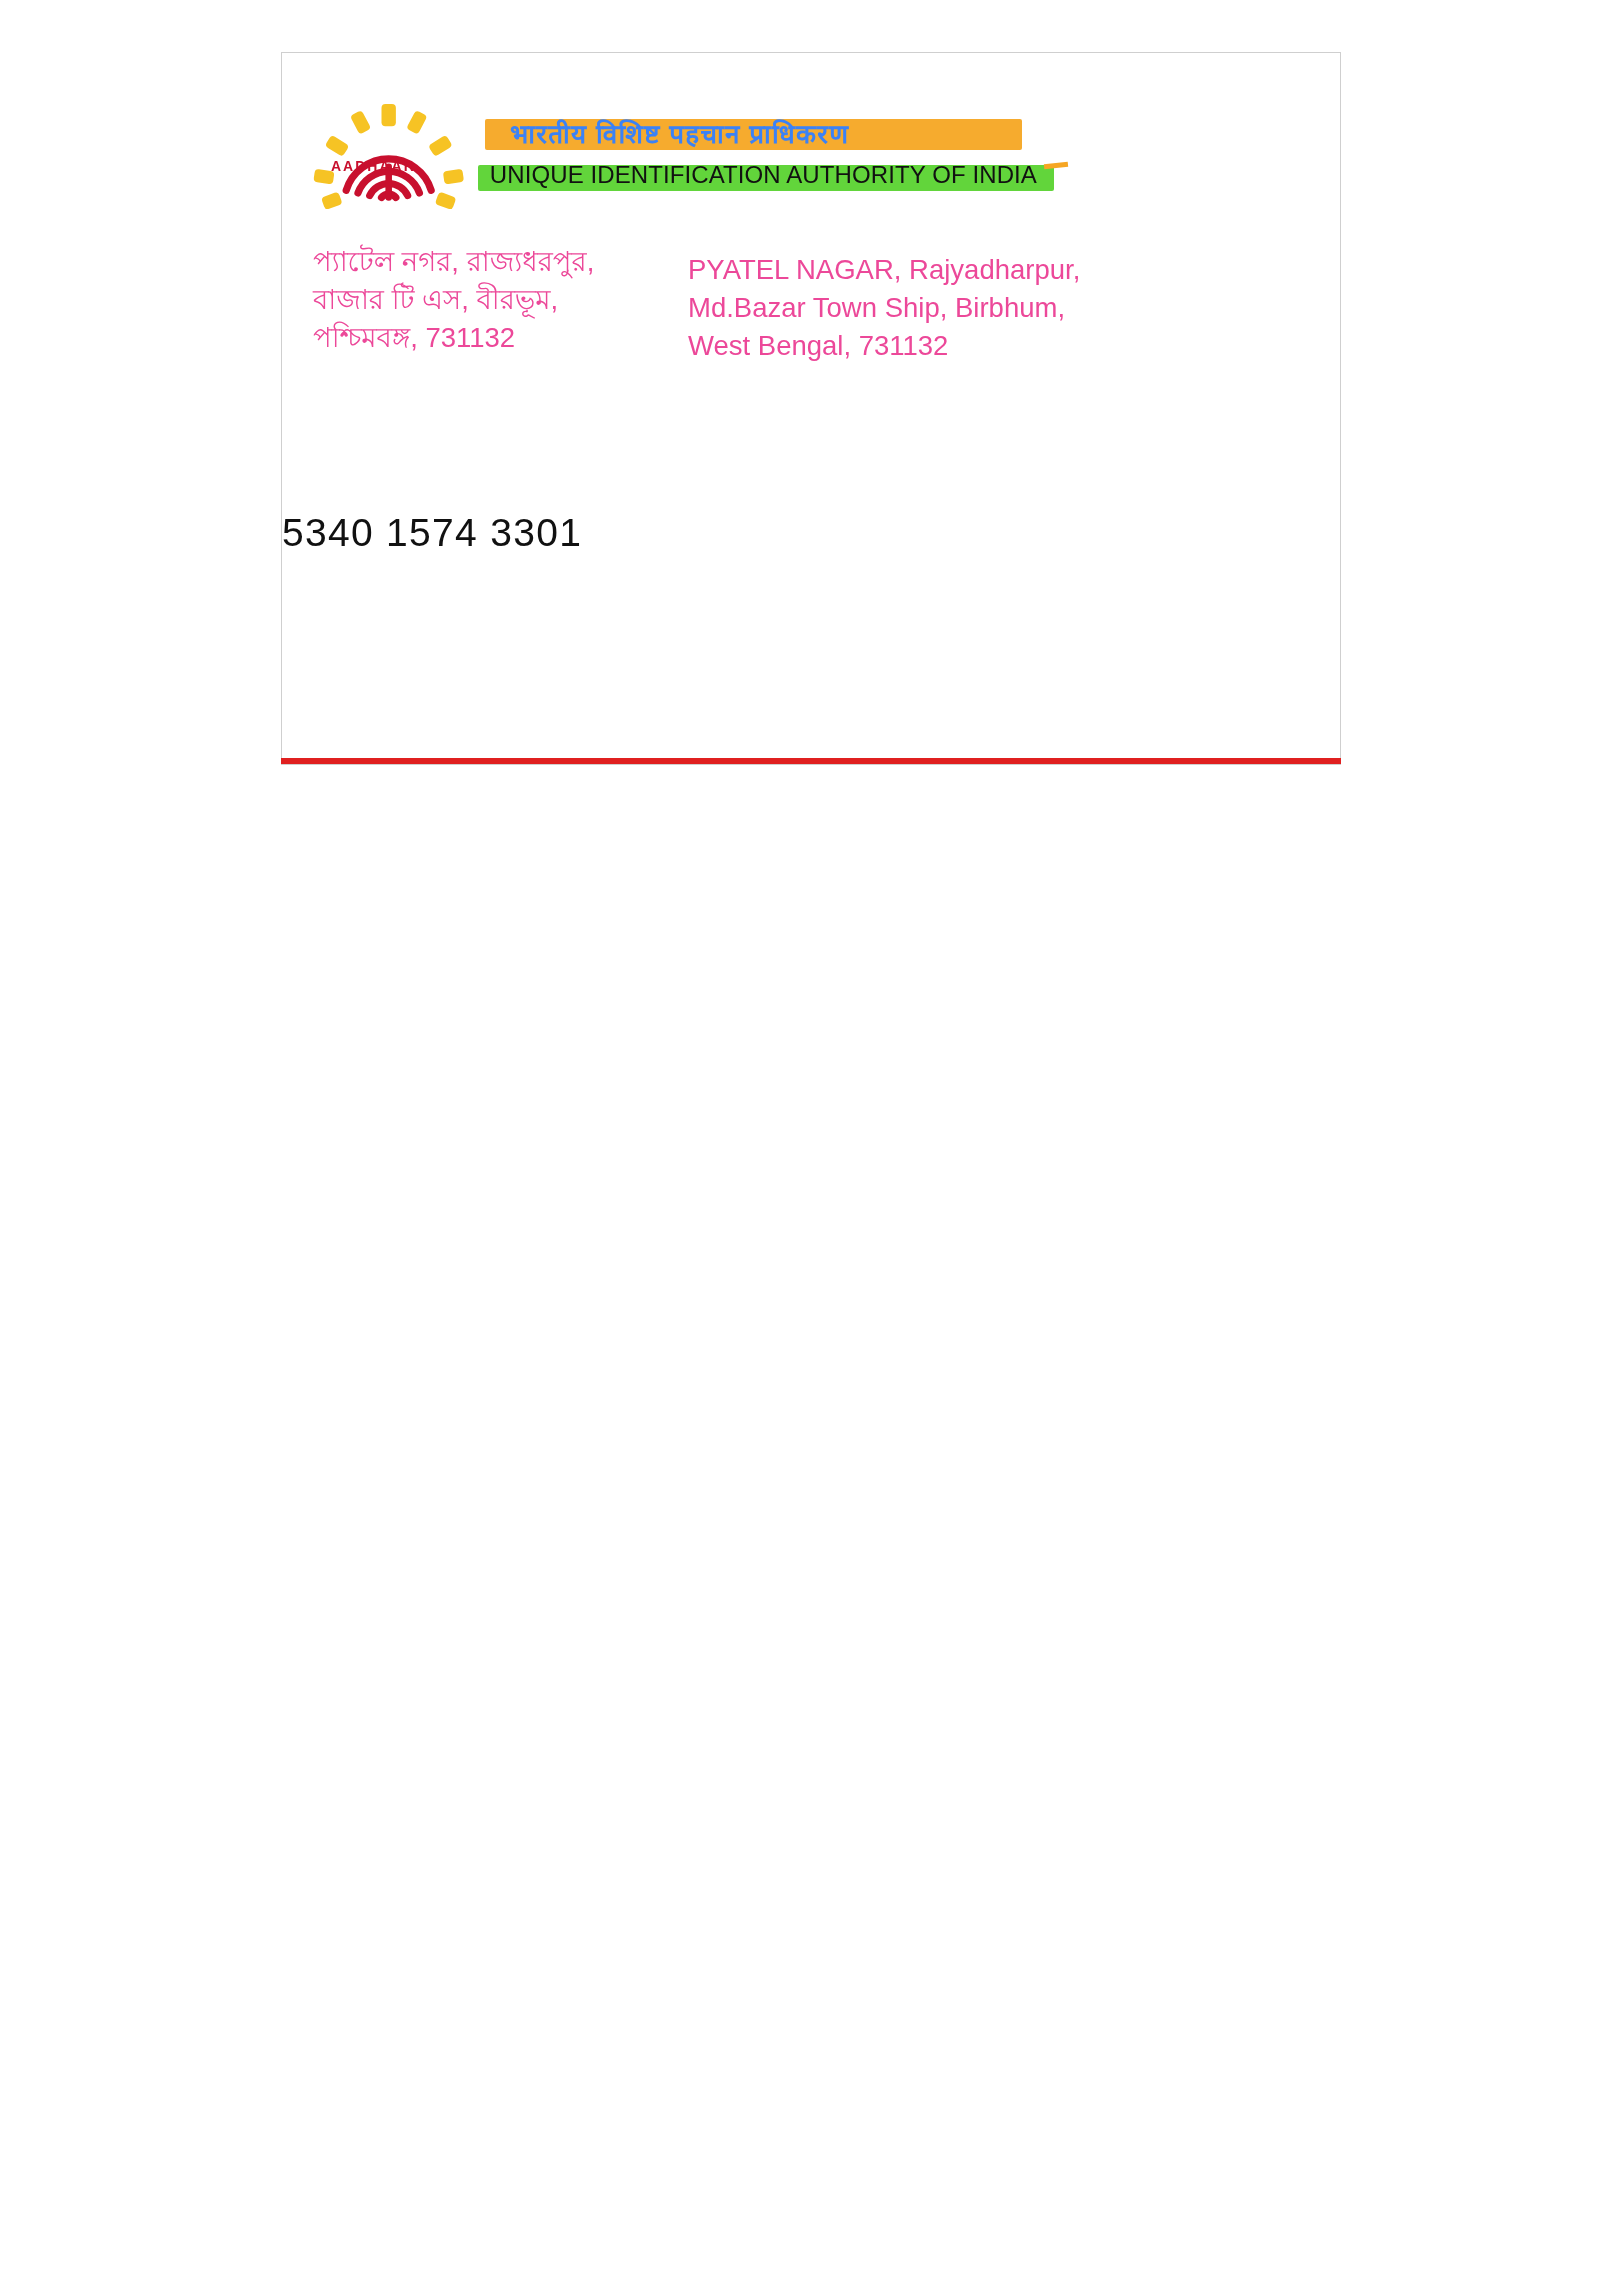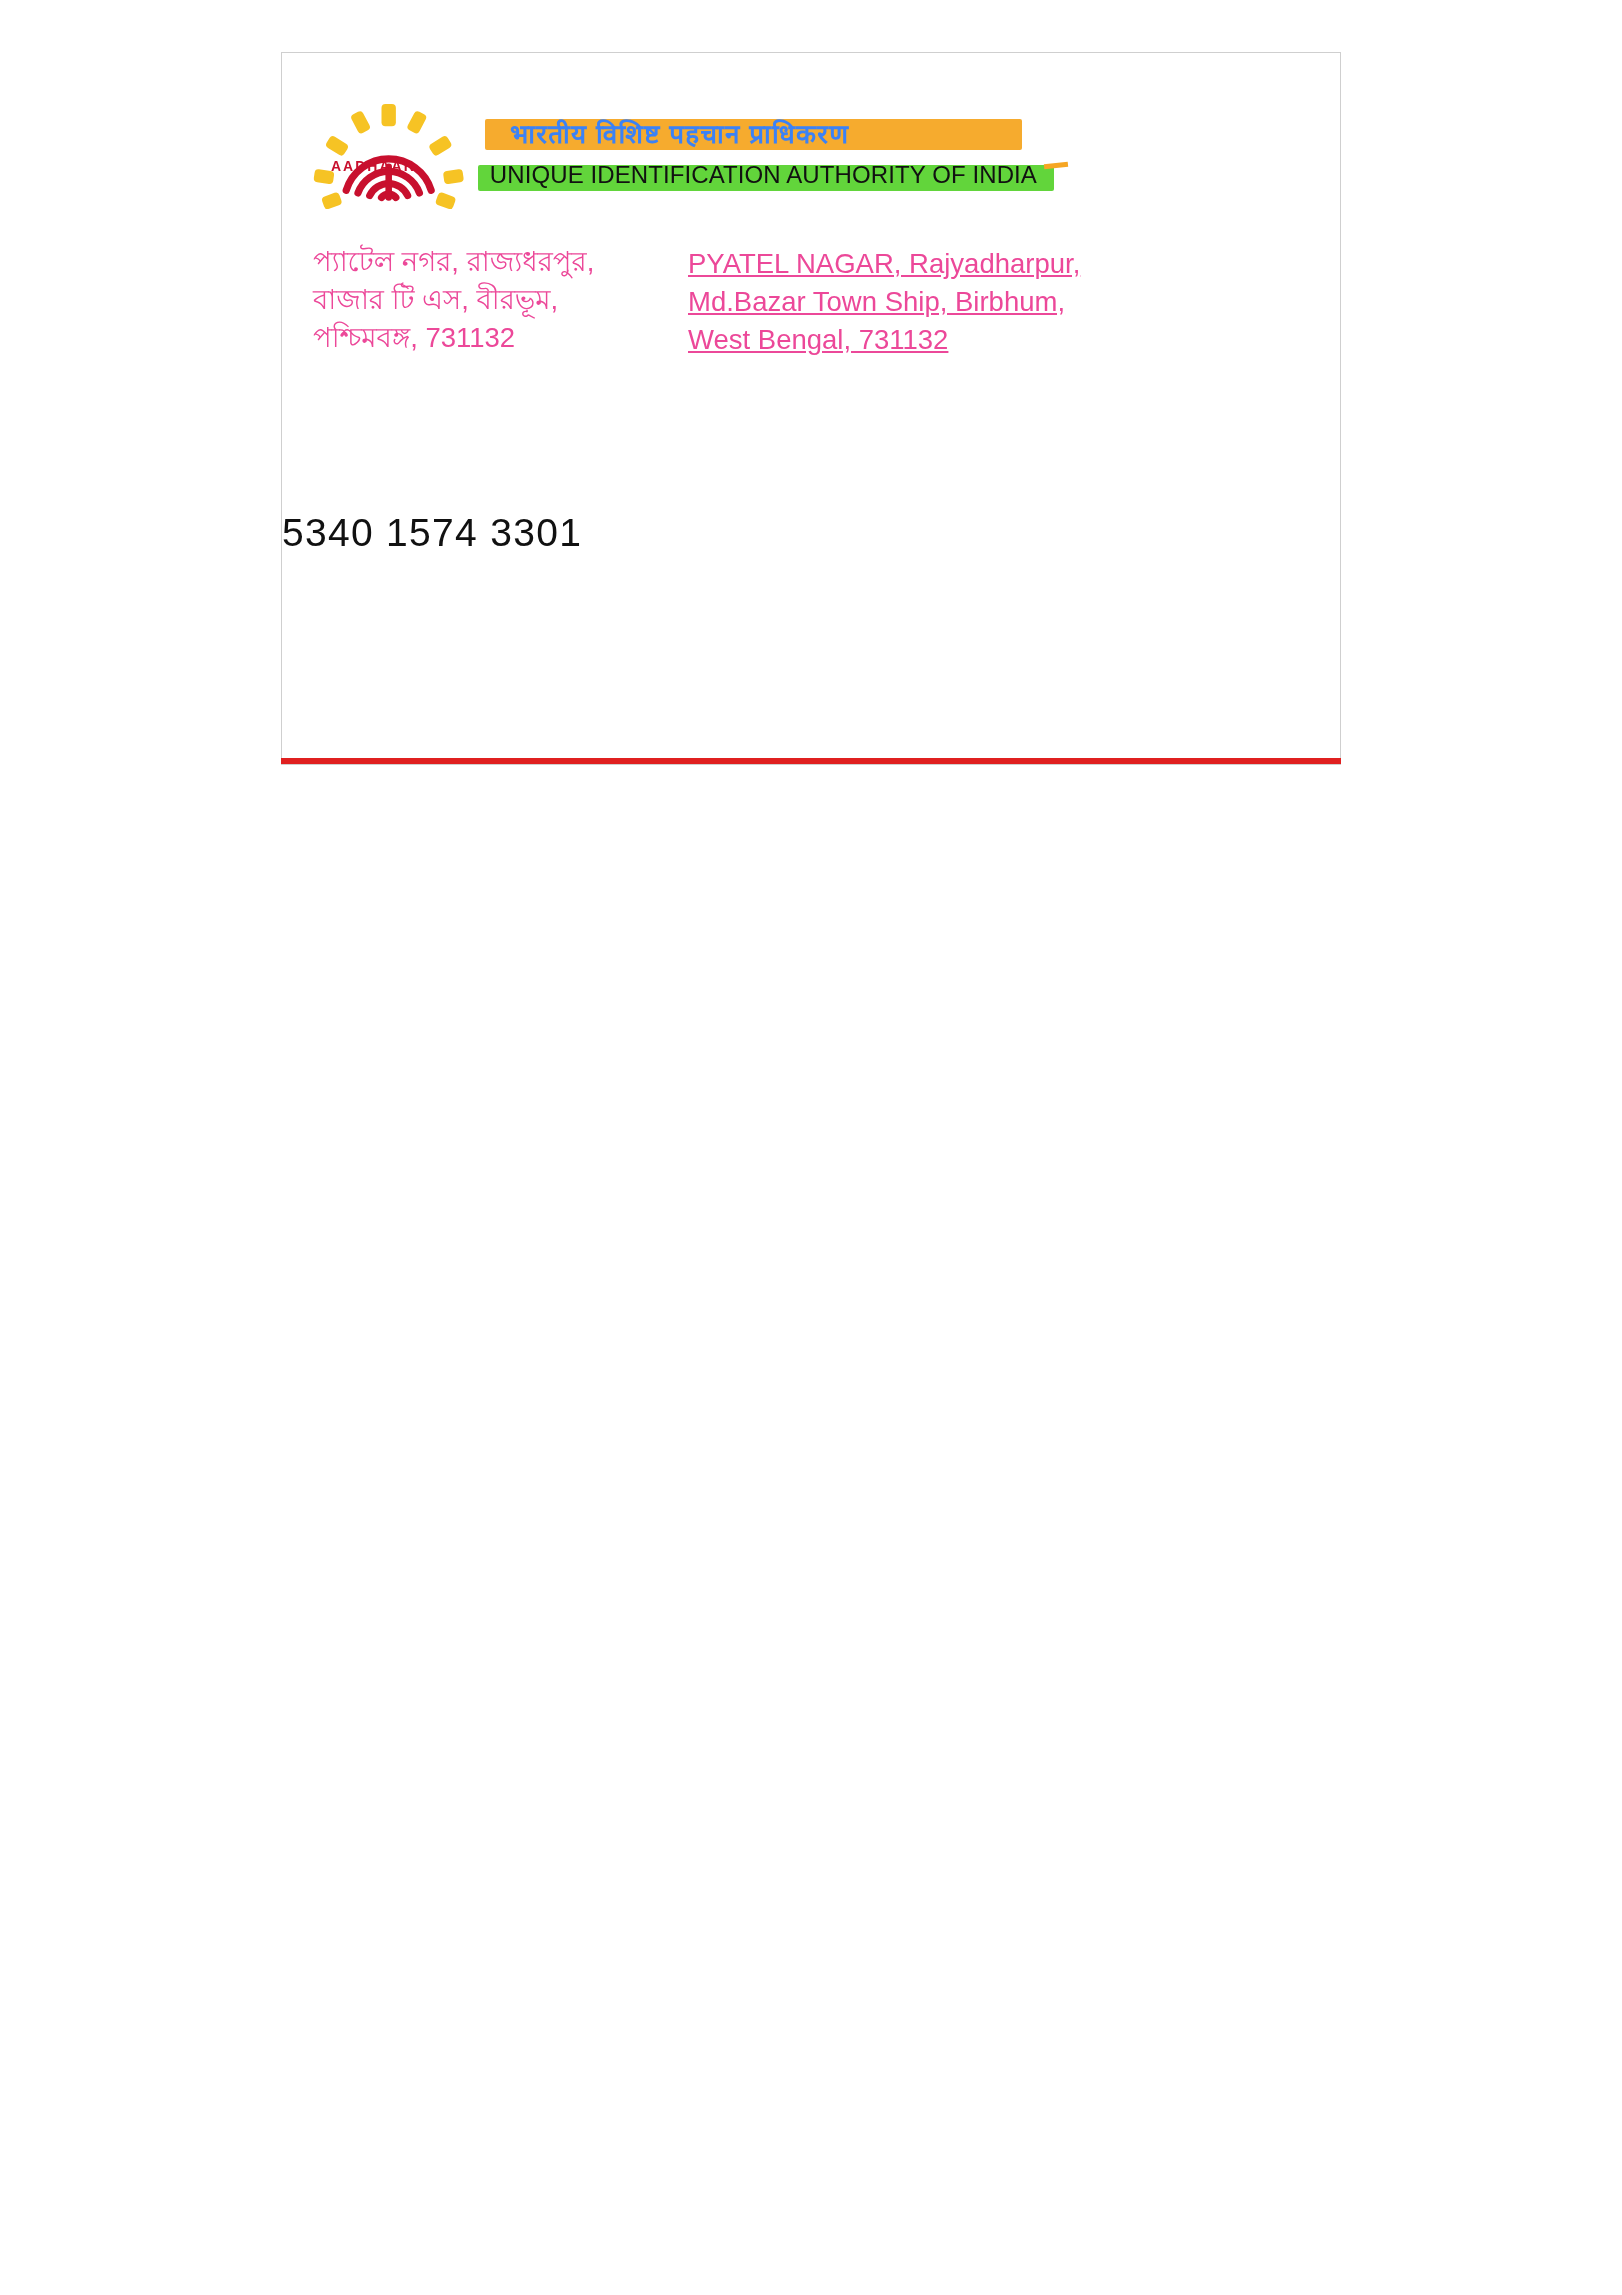--- a/index.html
+++ b/index.html
@@ -138,23 +138,22 @@
     line-height: 1.38;
     color: #ec4899;
   }
   .addr-bn {
     left: 31px;
     top: 0;
     width: 353px;
   }
   .addr-en {
     left: 406px;
-    top: 2px;
+    top: 8px;
     width: 406px;
-    text-decoration: underline;
   }
 
   
   .uid {
     position: absolute;
     left: 0;
     top: 458px;
     width: 785px;
     text-align: left;
     font-size: 39px;

